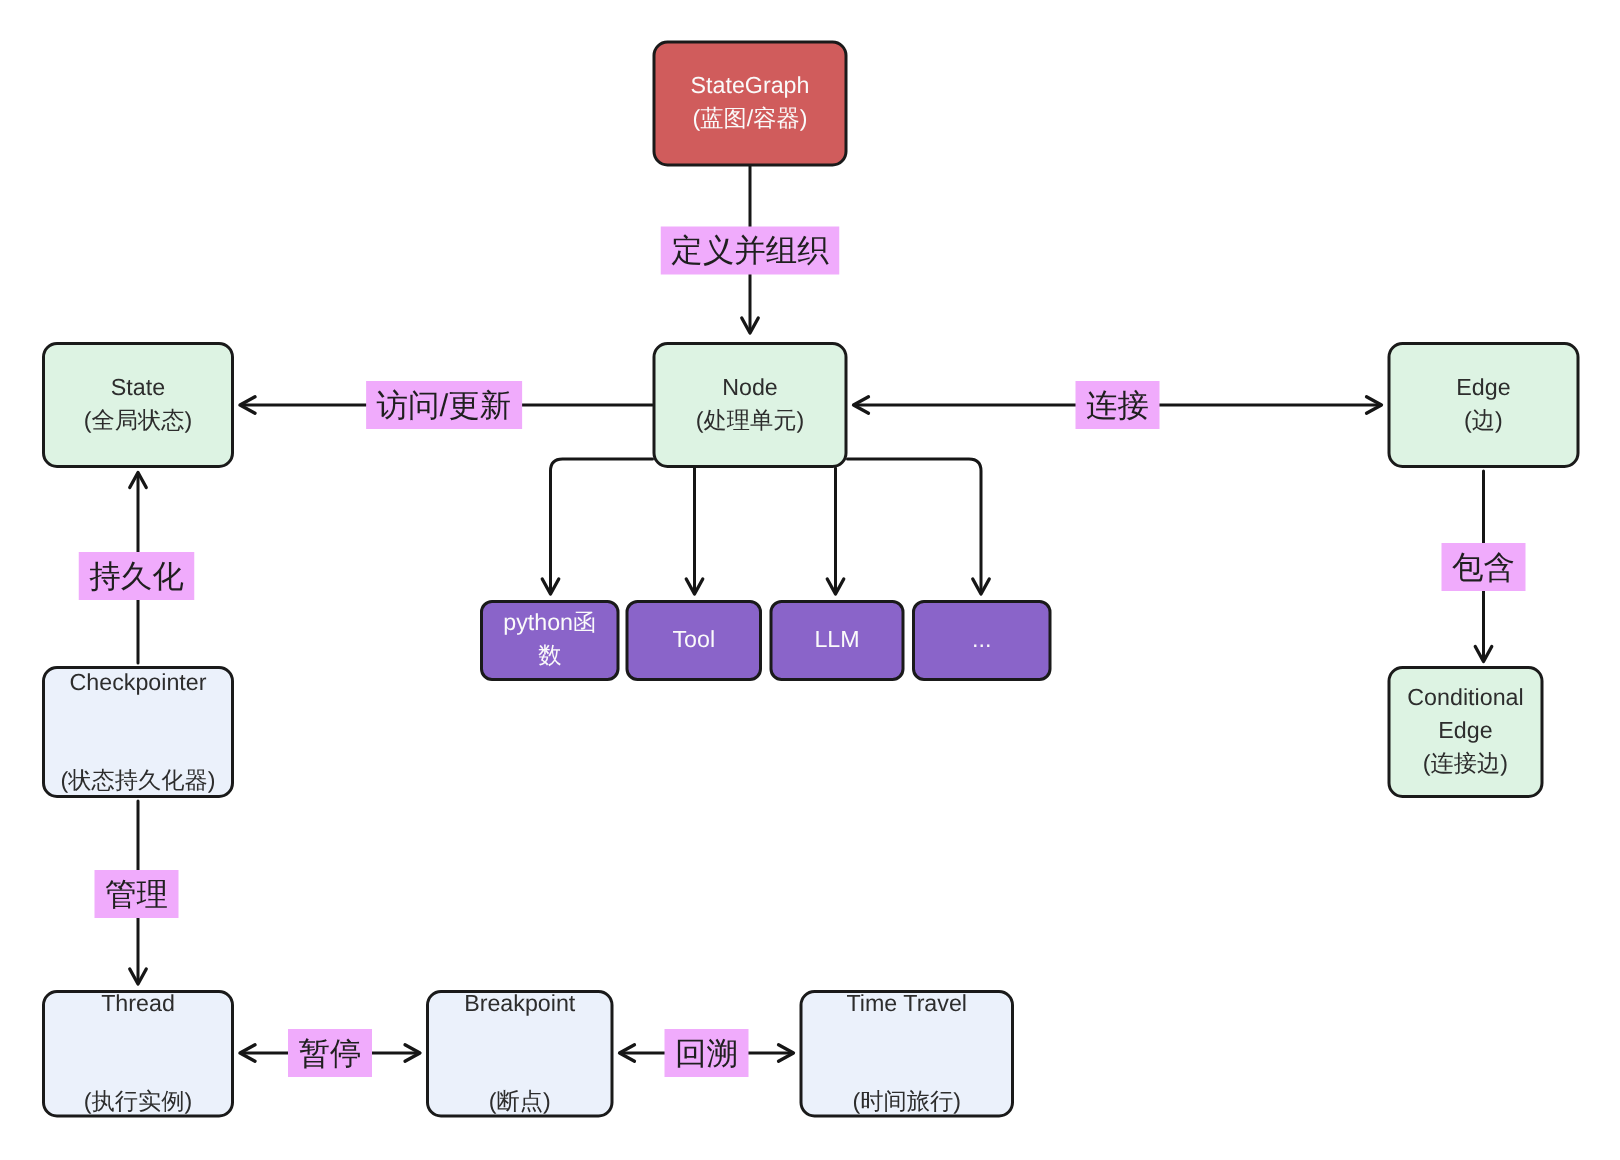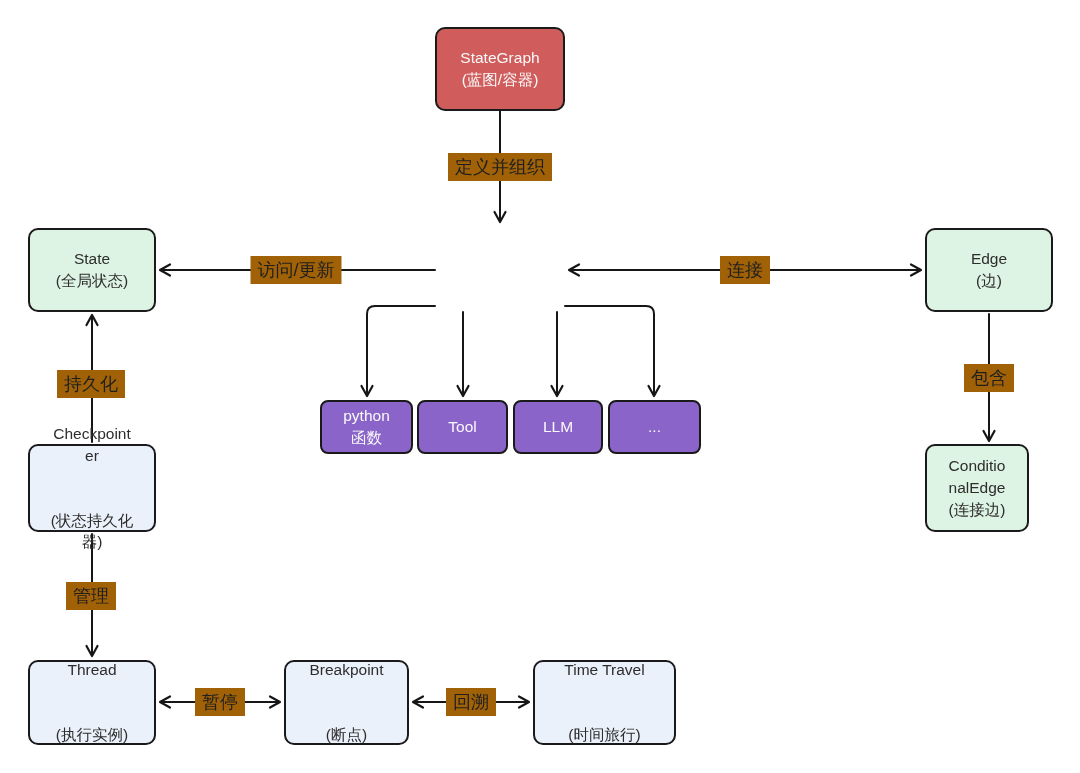--- a/index.html
+++ b/index.html
@@ -9,30 +9,30 @@
   html,body{margin:0;padding:0;background:#ffffff;}
   body{font-family:"Liberation Sans","DejaVu Sans",sans-serif;}
   .canvas{
     position:relative;width:1080px;height:773px;background:#ffffff;overflow:hidden;
   }
   .connector-layer{position:absolute;left:0;top:0;width:1080px;height:773px;}
   .box{
     position:absolute;display:flex;flex-direction:column;align-items:center;justify-content:center;
     border:2px solid var(--border);border-radius:10px;box-sizing:border-box;
     font-size:15.5px;line-height:1.4;text-align:center;color:var(--text-dark);
-    padding:4px 19px;overflow-wrap:anywhere;
+    padding:4px 9px;overflow-wrap:anywhere;
   }
   .box.red{background:var(--red);color:var(--text-light);}
   .box.green{background:var(--green);}
   .box.purple{background:var(--purple);color:var(--text-light);border-radius:8px;}
   .box.blue{background:var(--blue);gap:43px;}
   .box span{display:block;width:100%;}
   .edge-label{
     position:absolute;transform:translate(-50%,-50%);
-    background:#a16207;padding:2px 7px;font-size:18px;color:#1f1f1f;white-space:nowrap;
+    background:#f0abfc;padding:2px 7px;font-size:21px;color:#1f1f1f;white-space:nowrap;
   }
 </style>
 </head>
 <body>
 
 <div class="canvas">
 
   <svg class="connector-layer" width="1080" height="773" viewBox="0 0 1080 773" xmlns="http://www.w3.org/2000/svg">
     <defs>
       <marker id="ah" viewBox="0 0 16 16" refX="12" refY="8" markerWidth="16" markerHeight="16" markerUnits="userSpaceOnUse" orient="auto-start-reverse">
@@ -58,20 +58,24 @@
   <div class="box red" style="left:435px;top:27px;width:130px;height:84px">
     <span>StateGraph</span>
     <span>(蓝图/容器)</span>
   </div>
 
   <div class="box green" style="left:28px;top:228px;width:128px;height:84px">
     <span>State</span>
     <span>(全局状态)</span>
   </div>
 
+  <div class="box green" style="left:435px;top:228px;width:130px;height:84px">
+    <span>Node</span>
+    <span>(处理单元)</span>
+  </div>
 
   <div class="box green" style="left:925px;top:228px;width:128px;height:84px">
     <span>Edge</span>
     <span>(边)</span>
   </div>
 
   <div class="box purple" style="left:320px;top:400px;width:93px;height:54px">
     <span>python函数</span>
   </div>
   <div class="box purple" style="left:417px;top:400px;width:91px;height:54px">

